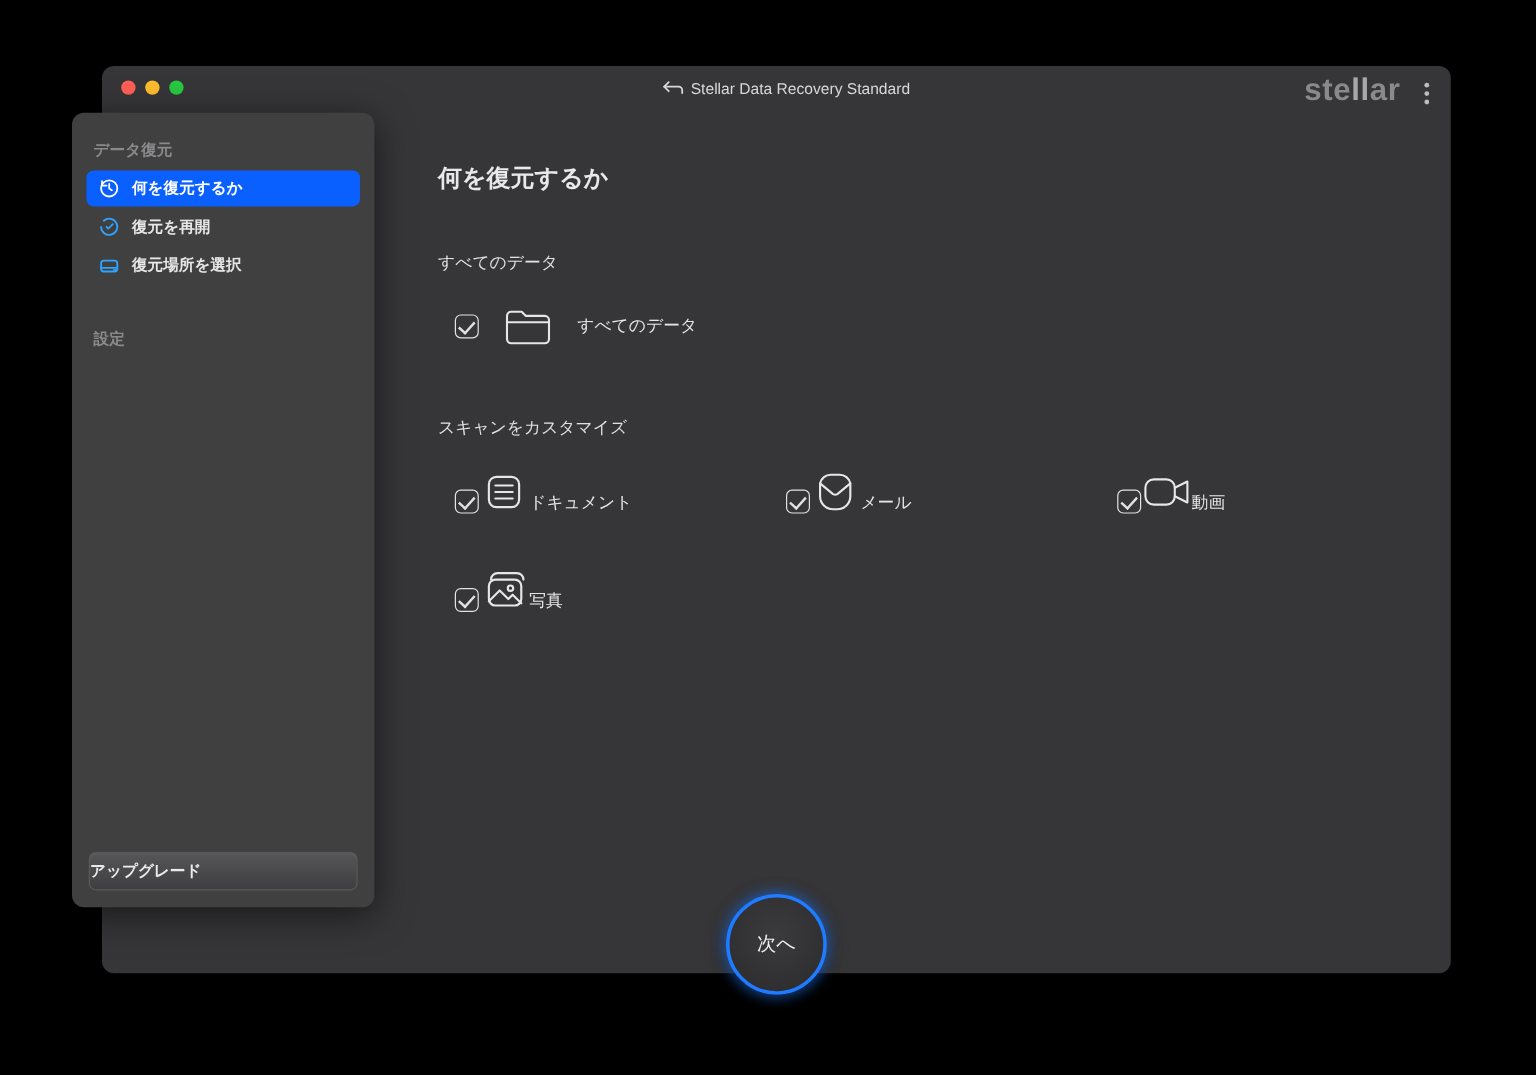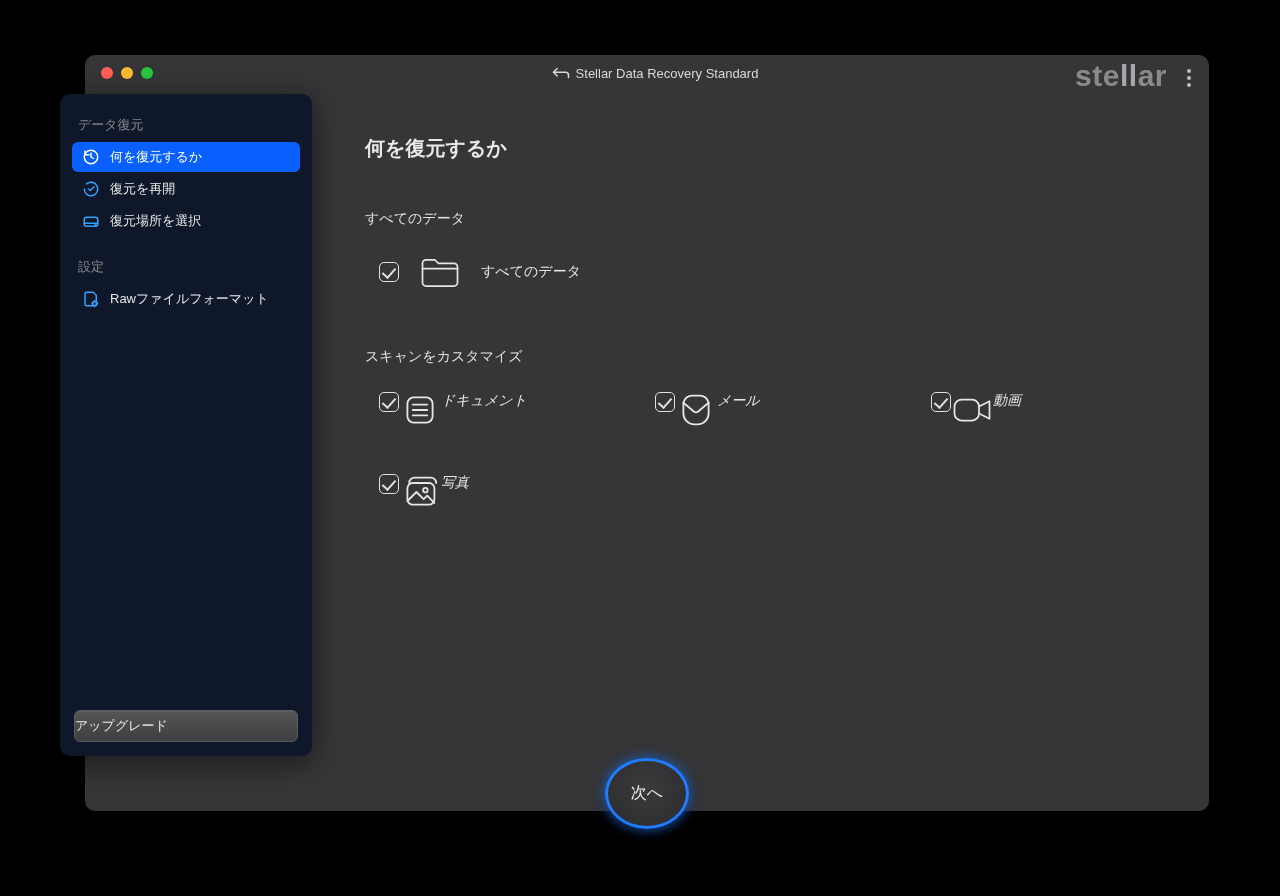--- a/index.html
+++ b/index.html
@@ -48,21 +48,21 @@
     font-size: 13px;
     display: flex;
     align-items: center;
     justify-content: center;
     gap: 6px;
   }
   .brand {
     position: absolute;
     right: 42px;
     top: 4px;
-    font-size: 30px;
+    font-size: 26px;
     font-weight: 600;
     letter-spacing: 0.5px;
     color: #8a8a8d;
   }
   .brand .ll {
     color: #a8a8ab;
   }
   .kebab {
     position: absolute;
     right: 14px;
@@ -76,27 +76,28 @@
     width: 4px; height: 4px; border-radius: 50%; background: #bdbdbf;
   }
 
   
   .sidebar {
     position: absolute;
     left: 60px;
     top: 94px;
     width: 252px;
     height: 662px;
-    background: #0f172a;
+    background: #404040;
     border-radius: 10px;
     box-shadow: 0 6px 30px rgba(0,0,0,0.55);
     padding: 16px 12px 12px 12px;
     display: flex;
     flex-direction: column;
     z-index: 10;
+    font-weight: bold;
   }
   .sb-section {
     color: #8a8a8c;
     font-size: 13px;
     padding: 6px 6px 8px 6px;
   }
   .sb-item {
     display: flex;
     align-items: center;
     gap: 10px;
@@ -180,31 +181,30 @@
     color: #e6e6e8;
   }
   .grid {
     margin-left: 14px;
     display: grid;
     grid-template-columns: 276px 276px 276px;
     row-gap: 46px;
   }
   .cell {
     display: flex;
-    align-items: flex-start;
-    font-style: italic;
+    align-items: flex-end;
   }
 
   .next-btn {
     position: absolute;
     left: 50%;
     transform: translateX(-50%);
     bottom: -18px;
     width: 84px;
-    height: 71px;
+    height: 84px;
     border-radius: 50%;
     background: radial-gradient(circle at 50% 40%, #3b3b3d, #2b2b2d);
     border: 3px solid #1f7bff;
     box-shadow: 0 0 10px 3px rgba(31,123,255,0.5), 0 4px 16px rgba(0,0,0,0.6);
     color: #eee;
     font-size: 16px;
     display: flex;
     align-items: center;
     justify-content: center;
     cursor: pointer;
@@ -333,29 +333,21 @@
 
   <div class="sb-item">
     <svg viewBox="0 0 24 24" fill="none" stroke="#2ea3ff" stroke-width="2" stroke-linecap="round" stroke-linejoin="round">
       <rect x="3" y="7" width="18" height="12" rx="3"></rect>
       <line x1="3" y1="15" x2="21" y2="15"></line>
       <circle cx="18" cy="17.5" r="0.6" fill="#2ea3ff"></circle>
     </svg>
     <span>復元場所を選択</span>
   </div>
 
-  <div class="sb-section" style="margin-top:14px">設定</div>
-
-
-  <div class="sb-item">
-    <svg viewBox="0 0 24 24" fill="none" stroke="#2ea3ff" stroke-width="2" stroke-linecap="round" stroke-linejoin="round">
-      <path d="M6 3 h9 l4 4 v12 a2 2 0 0 1-2 2 H6 a2 2 0 0 1-2-2 V5 a2 2 0 0 1 2-2 Z"></path>
-      <circle cx="17" cy="18" r="3"></circle>
-      <path d="M17 14.5 v1 M17 20.5 v1 M13.5 18 h1 M19.5 18 h1"></path>
-    </svg>
-    <span>Rawファイルフォーマット</span>
-  </div>
+  <div class="sb-section" style="margin-top:30px">設定</div>
+
+
 
   <div class="sb-spacer"></div>
   <div class="upgrade-btn">
     <span>アップグレード</span>
   </div>
 </div>
 
 </body></html>

